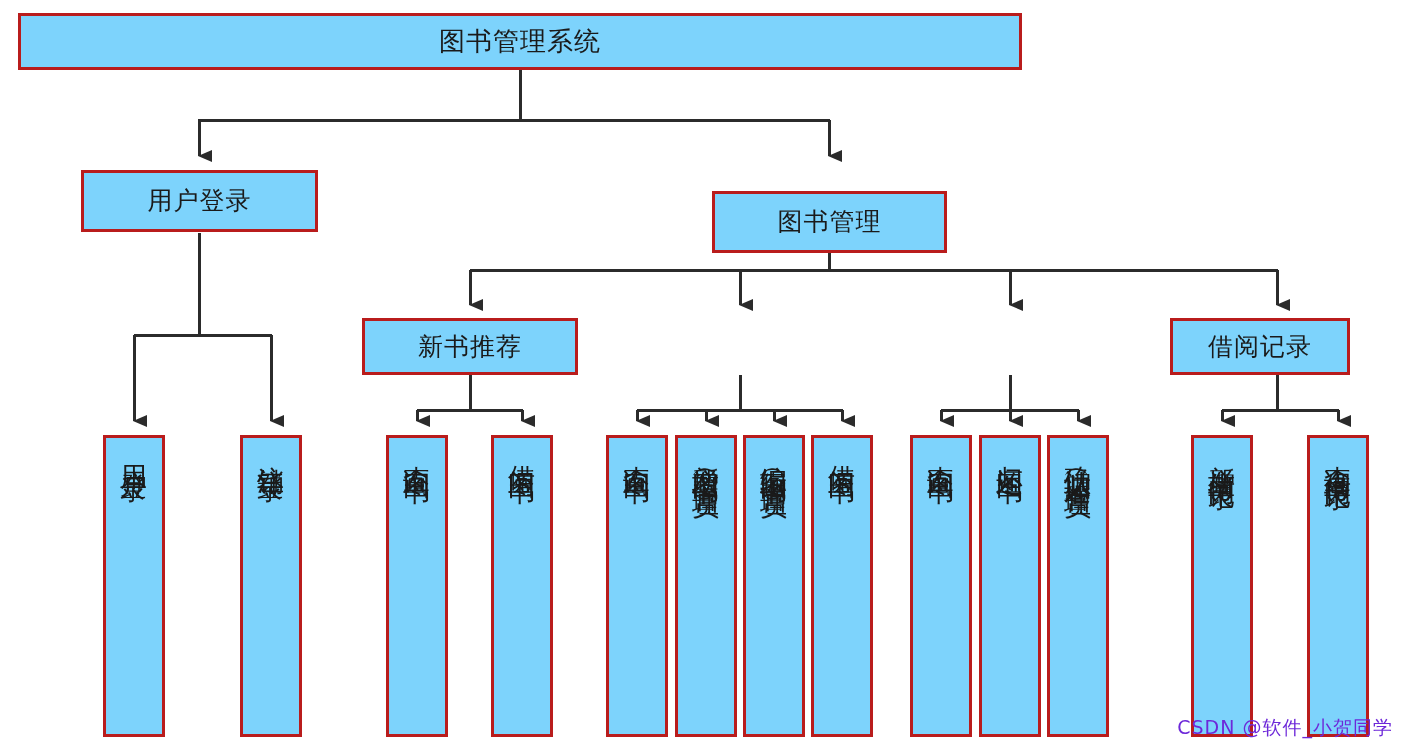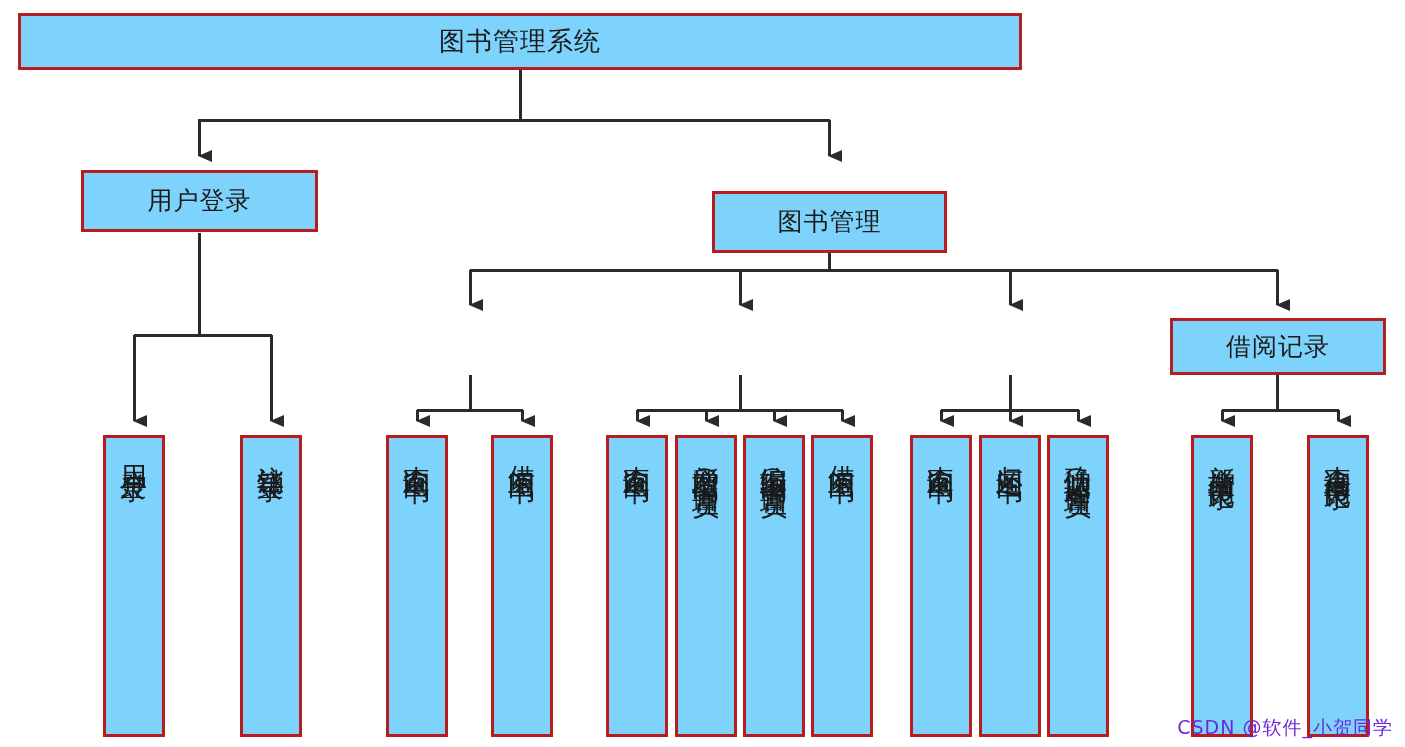--- a/index.html
+++ b/index.html
@@ -117,21 +117,24 @@
     <span class="lbl">图书管理系统</span>
   </div>
 
   <div class="box h lvl2" style="left:81px;top:170px;width:237px;height:62px;">
     <span class="lbl">用户登录</span>
   </div>
   <div class="box h lvl2" style="left:712px;top:170px;width:235px;height:62px;margin-top:21px;">
     <span class="lbl">图书管理</span>
   </div>
 
-  <div class="box h lvl2" style="left:1170px;top:318px;width:216px;height:57px;align-items:center;">
+  <div class="box h lvl2" style="left:362px;top:318px;width:216px;height:57px;">
+    <span class="lbl">新书推荐</span>
+  </div>
+  <div class="box h lvl2" style="left:1170px;top:318px;width:180px;height:57px;align-items:center;">
     <span class="lbl">借阅记录</span>
   </div>
 
   <div class="box v" style="left:103px;top:435px;width:62px;height:302px;">
     <span class="lbl">用户登录</span>
   </div>
   <div class="box v" style="left:240px;top:435px;width:62px;height:302px;">
     <span class="lbl">注销登录</span>
   </div>
 

